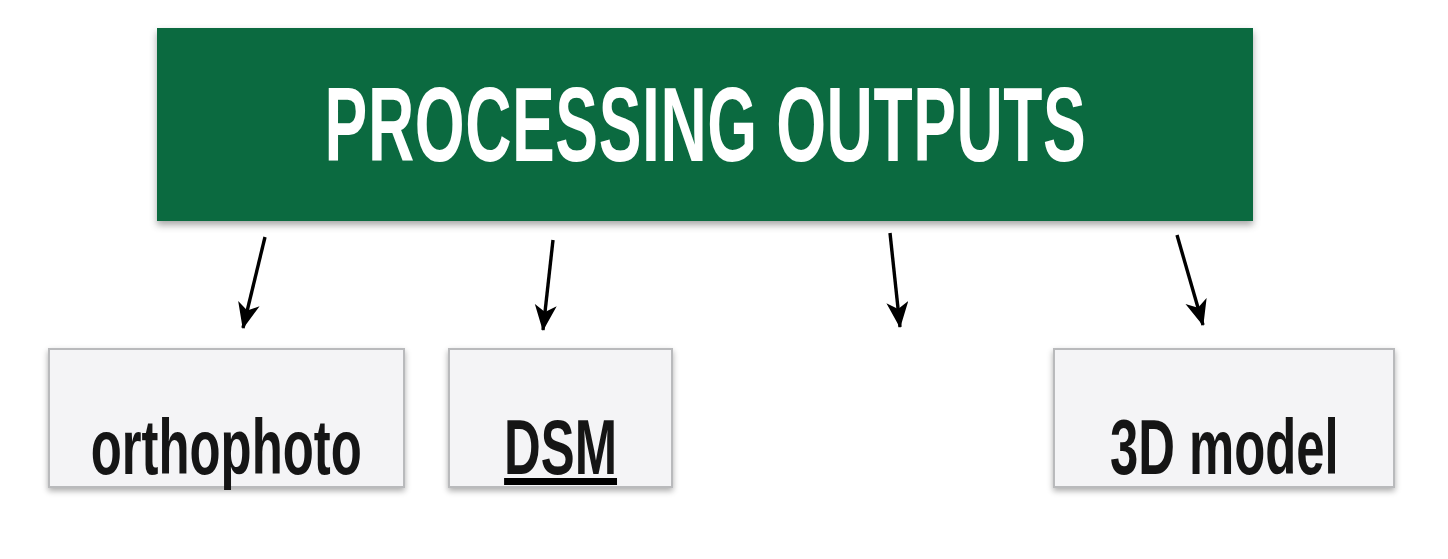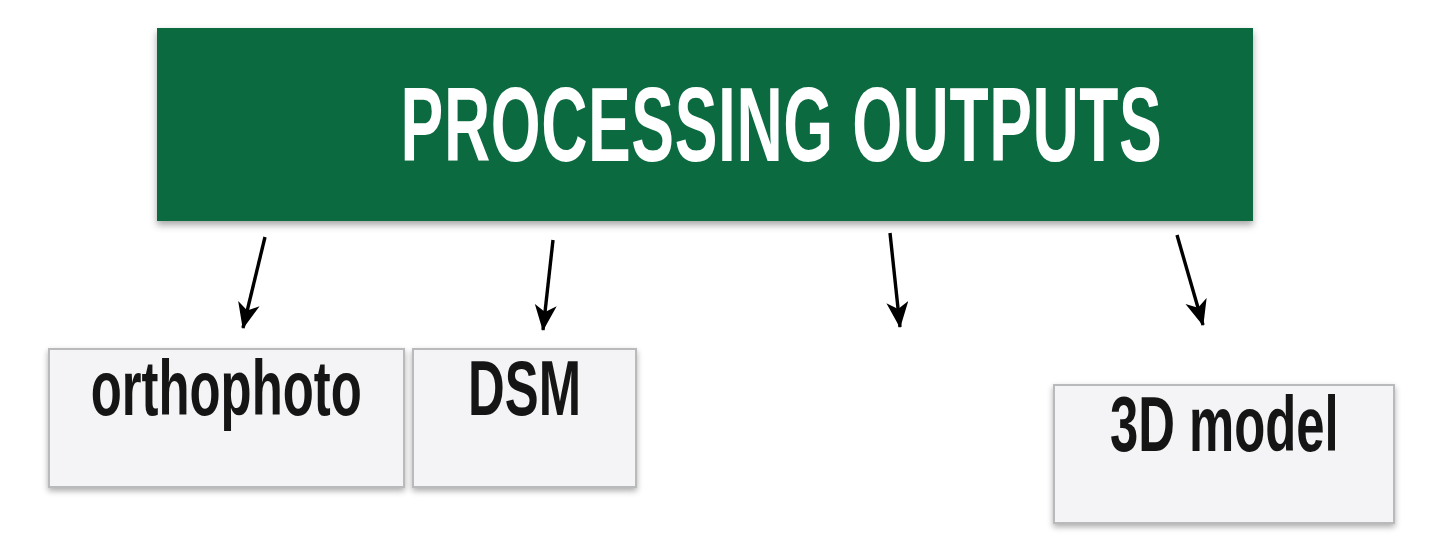--- a/index.html
+++ b/index.html
@@ -19,20 +19,21 @@
   .header {
     position: absolute;
     left: 157px;
     top: 28px;
     width: 1096px;
     height: 193px;
     background: var(--color-header-bg, #0b6a40);
     box-shadow: 0 4px 7px rgba(60,60,60,0.45);
     display: flex;
     align-items: center;
+    justify-content: center;
   }
   .header-text {
     color: var(--color-header-text, #ffffff);
     font-size: 105px;
     font-weight: bold;
     white-space: nowrap;
     transform: scaleX(0.61);
     transform-origin: center center;
     letter-spacing: 1px;
     line-height: 1;
@@ -56,36 +57,36 @@
   
   .box {
     position: absolute;
     top: 348px;
     height: 140px;
     box-sizing: border-box;
     background: var(--color-box-bg, #f4f4f6);
     border: 2px solid var(--color-box-border, #b9babc);
     box-shadow: 0 3px 6px rgba(0,0,0,0.32);
     display: flex;
-    align-items: flex-start;
+    align-items: flex-end;
     justify-content: center;
   }
   .box-label {
     color: var(--color-box-text, #151515);
     font-size: 77px;
     font-weight: bold;
     white-space: nowrap;
     transform: scaleX(0.66);
     transform-origin: center center;
     line-height: 1;
   }
   .box-orthophoto { left: 48px;   width: 357px; }
-  .box-dsm        { left: 412px;  width: 225px; }
+  .box-dsm        { left: 448px;  width: 225px; text-decoration: underline; }
   .box-pointcloud { left: 682px;  width: 344px; }
-  .box-3d-model   { left: 1053px; width: 342px; margin-top: 36px; }
+  .box-3d-model   { left: 1053px; width: 342px; }
 </style>
 </head>
 <body>
 
 <div class="canvas">
 
   <div class="header">
     <span class="header-text">PROCESSING OUTPUTS</span>
   </div>
 

